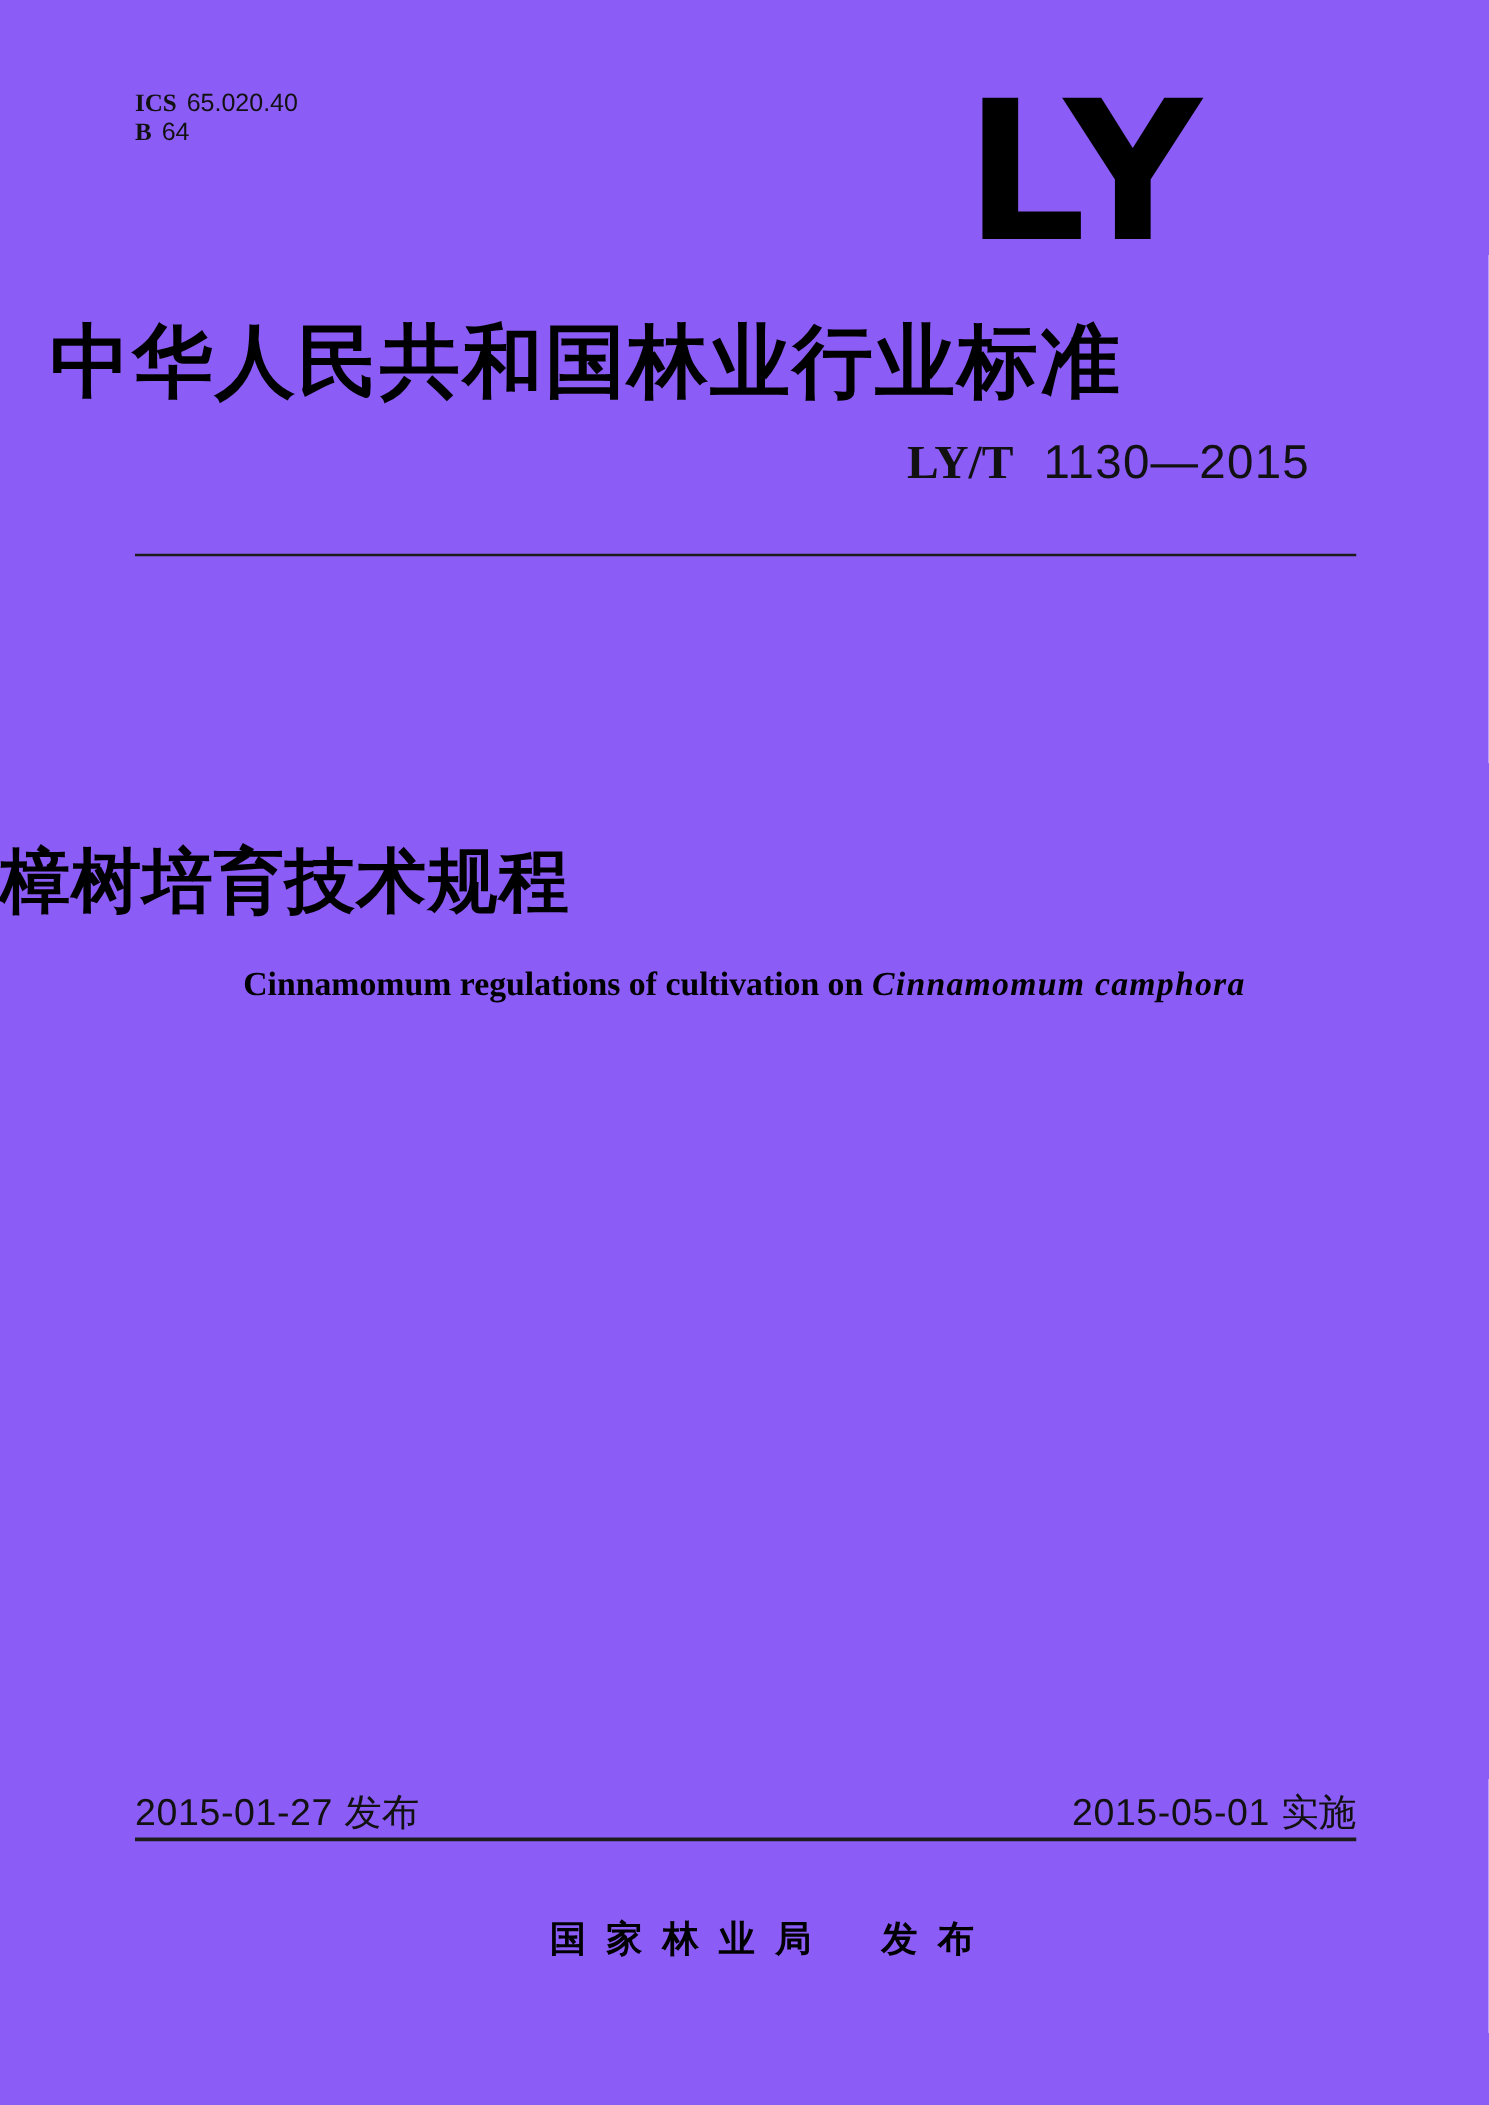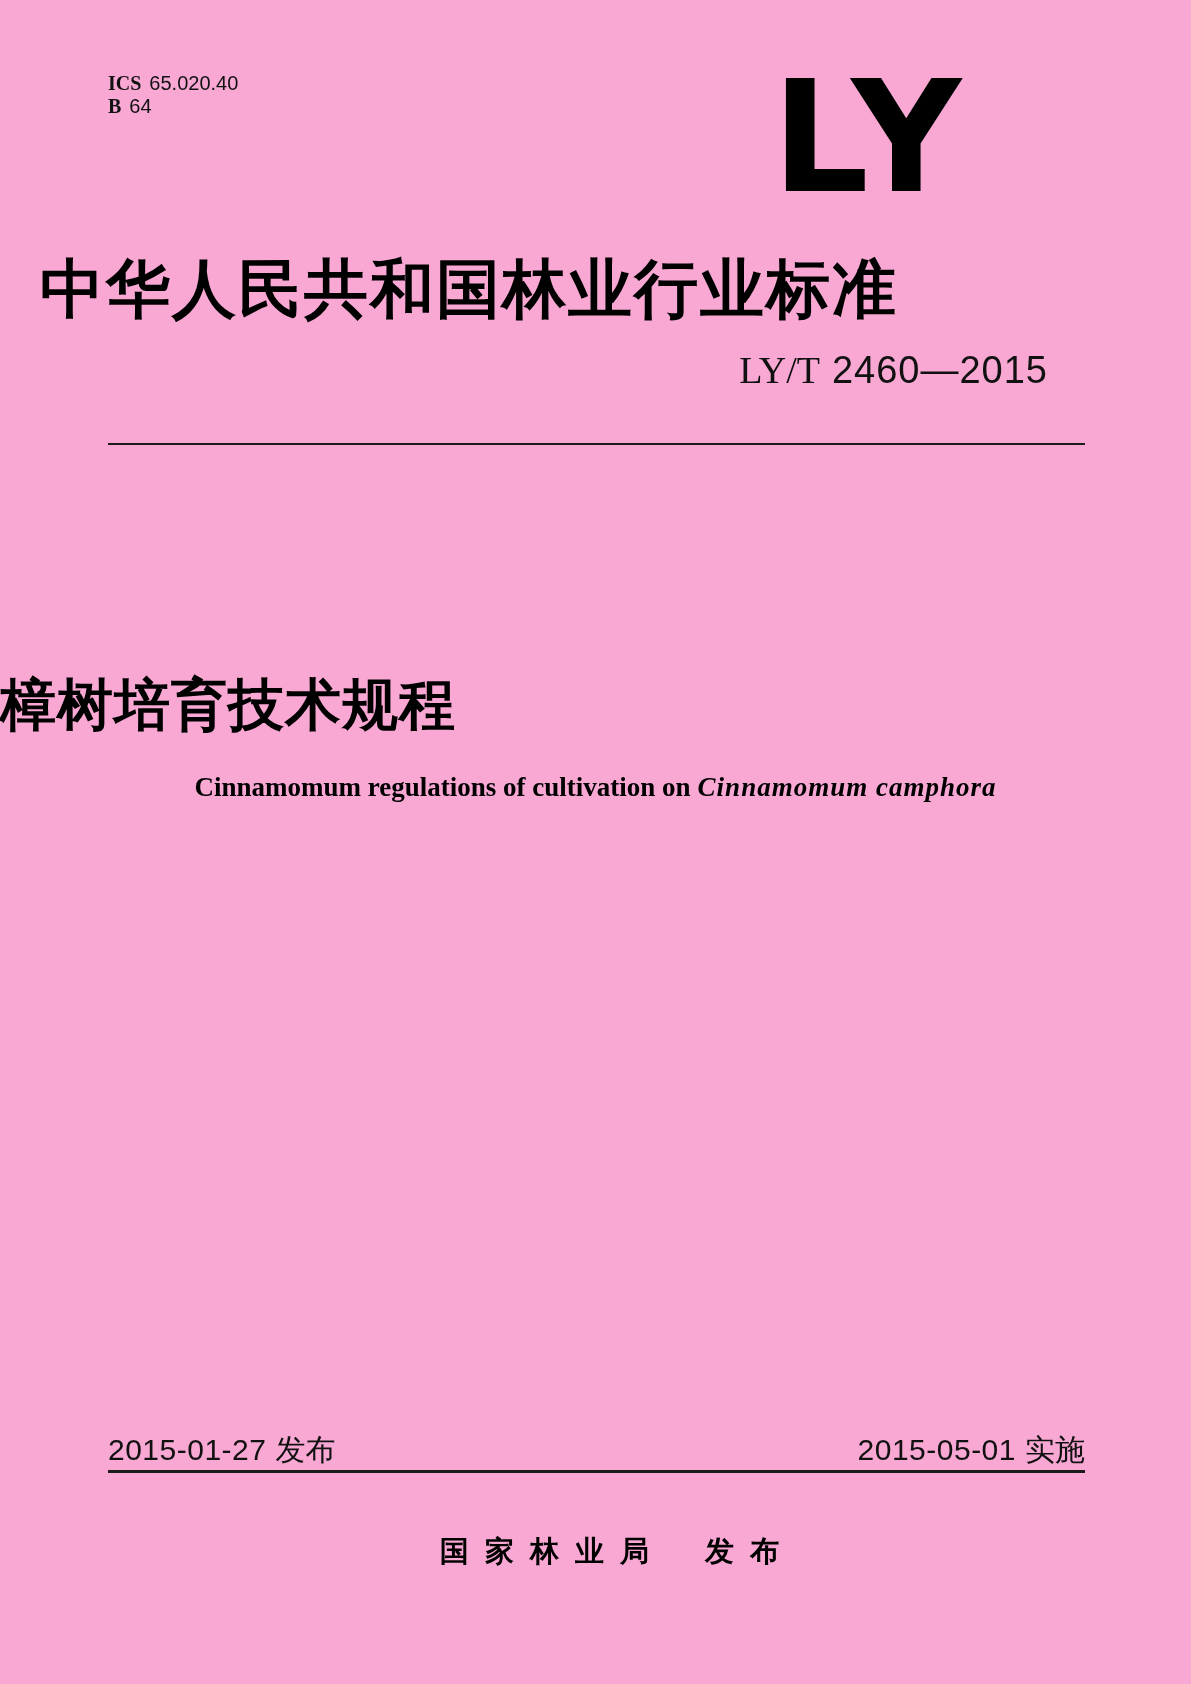--- a/index.html
+++ b/index.html
@@ -4,21 +4,21 @@
 <style>
   html, body {
     margin: 0;
     padding: 0;
     background: #ffffff;
   }
   .page {
     position: relative;
     width: 1191px;
     height: 1684px;
-    background: #f9a8d4;
+    background: #8b5cf6;
     color: #000000;
     overflow: hidden;
     font-family: "Liberation Sans", "DejaVu Sans", sans-serif;
   }
 
   
   .ics-block {
     position: absolute;
     left: 108px;
     top: 72px;
@@ -67,22 +67,22 @@
   .std-code {
     position: absolute;
     top: 348px;
     right: 143px;
     font-size: 38px;
     white-space: nowrap;
     color: #111;
   }
   .std-code .prefix {
     font-family: "Liberation Serif", "DejaVu Serif", serif;
-    font-weight: normal;
-    margin-right: 12px;
+    font-weight: bold;
+    margin-right: 24px;
   }
   .std-code .number {
     font-family: "Liberation Sans", "DejaVu Sans", sans-serif;
     font-weight: normal;
     letter-spacing: 1px;
   }
 
   .rule {
     position: absolute;
     left: 108px;
@@ -171,21 +171,21 @@
     <div class="ics-row">
       <span class="ics-label">B</span><span class="ics-value">64</span>
     </div>
   </div>
 
   <div class="logo">LY</div>
 
   <div class="org-title">中华人民共和国林业行业标准</div>
 
   <div class="std-code">
-    <span class="prefix">LY/T</span><span class="number">2460—2015</span>
+    <span class="prefix">LY/T</span><span class="number">1130—2015</span>
   </div>
 
   <div class="rule rule-top"></div>
 
   <div class="doc-title-zh">樟树培育技术规程</div>
 
   <div class="doc-title-en">
     <span>Cinnamomum regulations of cultivation on</span><span class="species">Cinnamomum camphora</span>
   </div>
 

